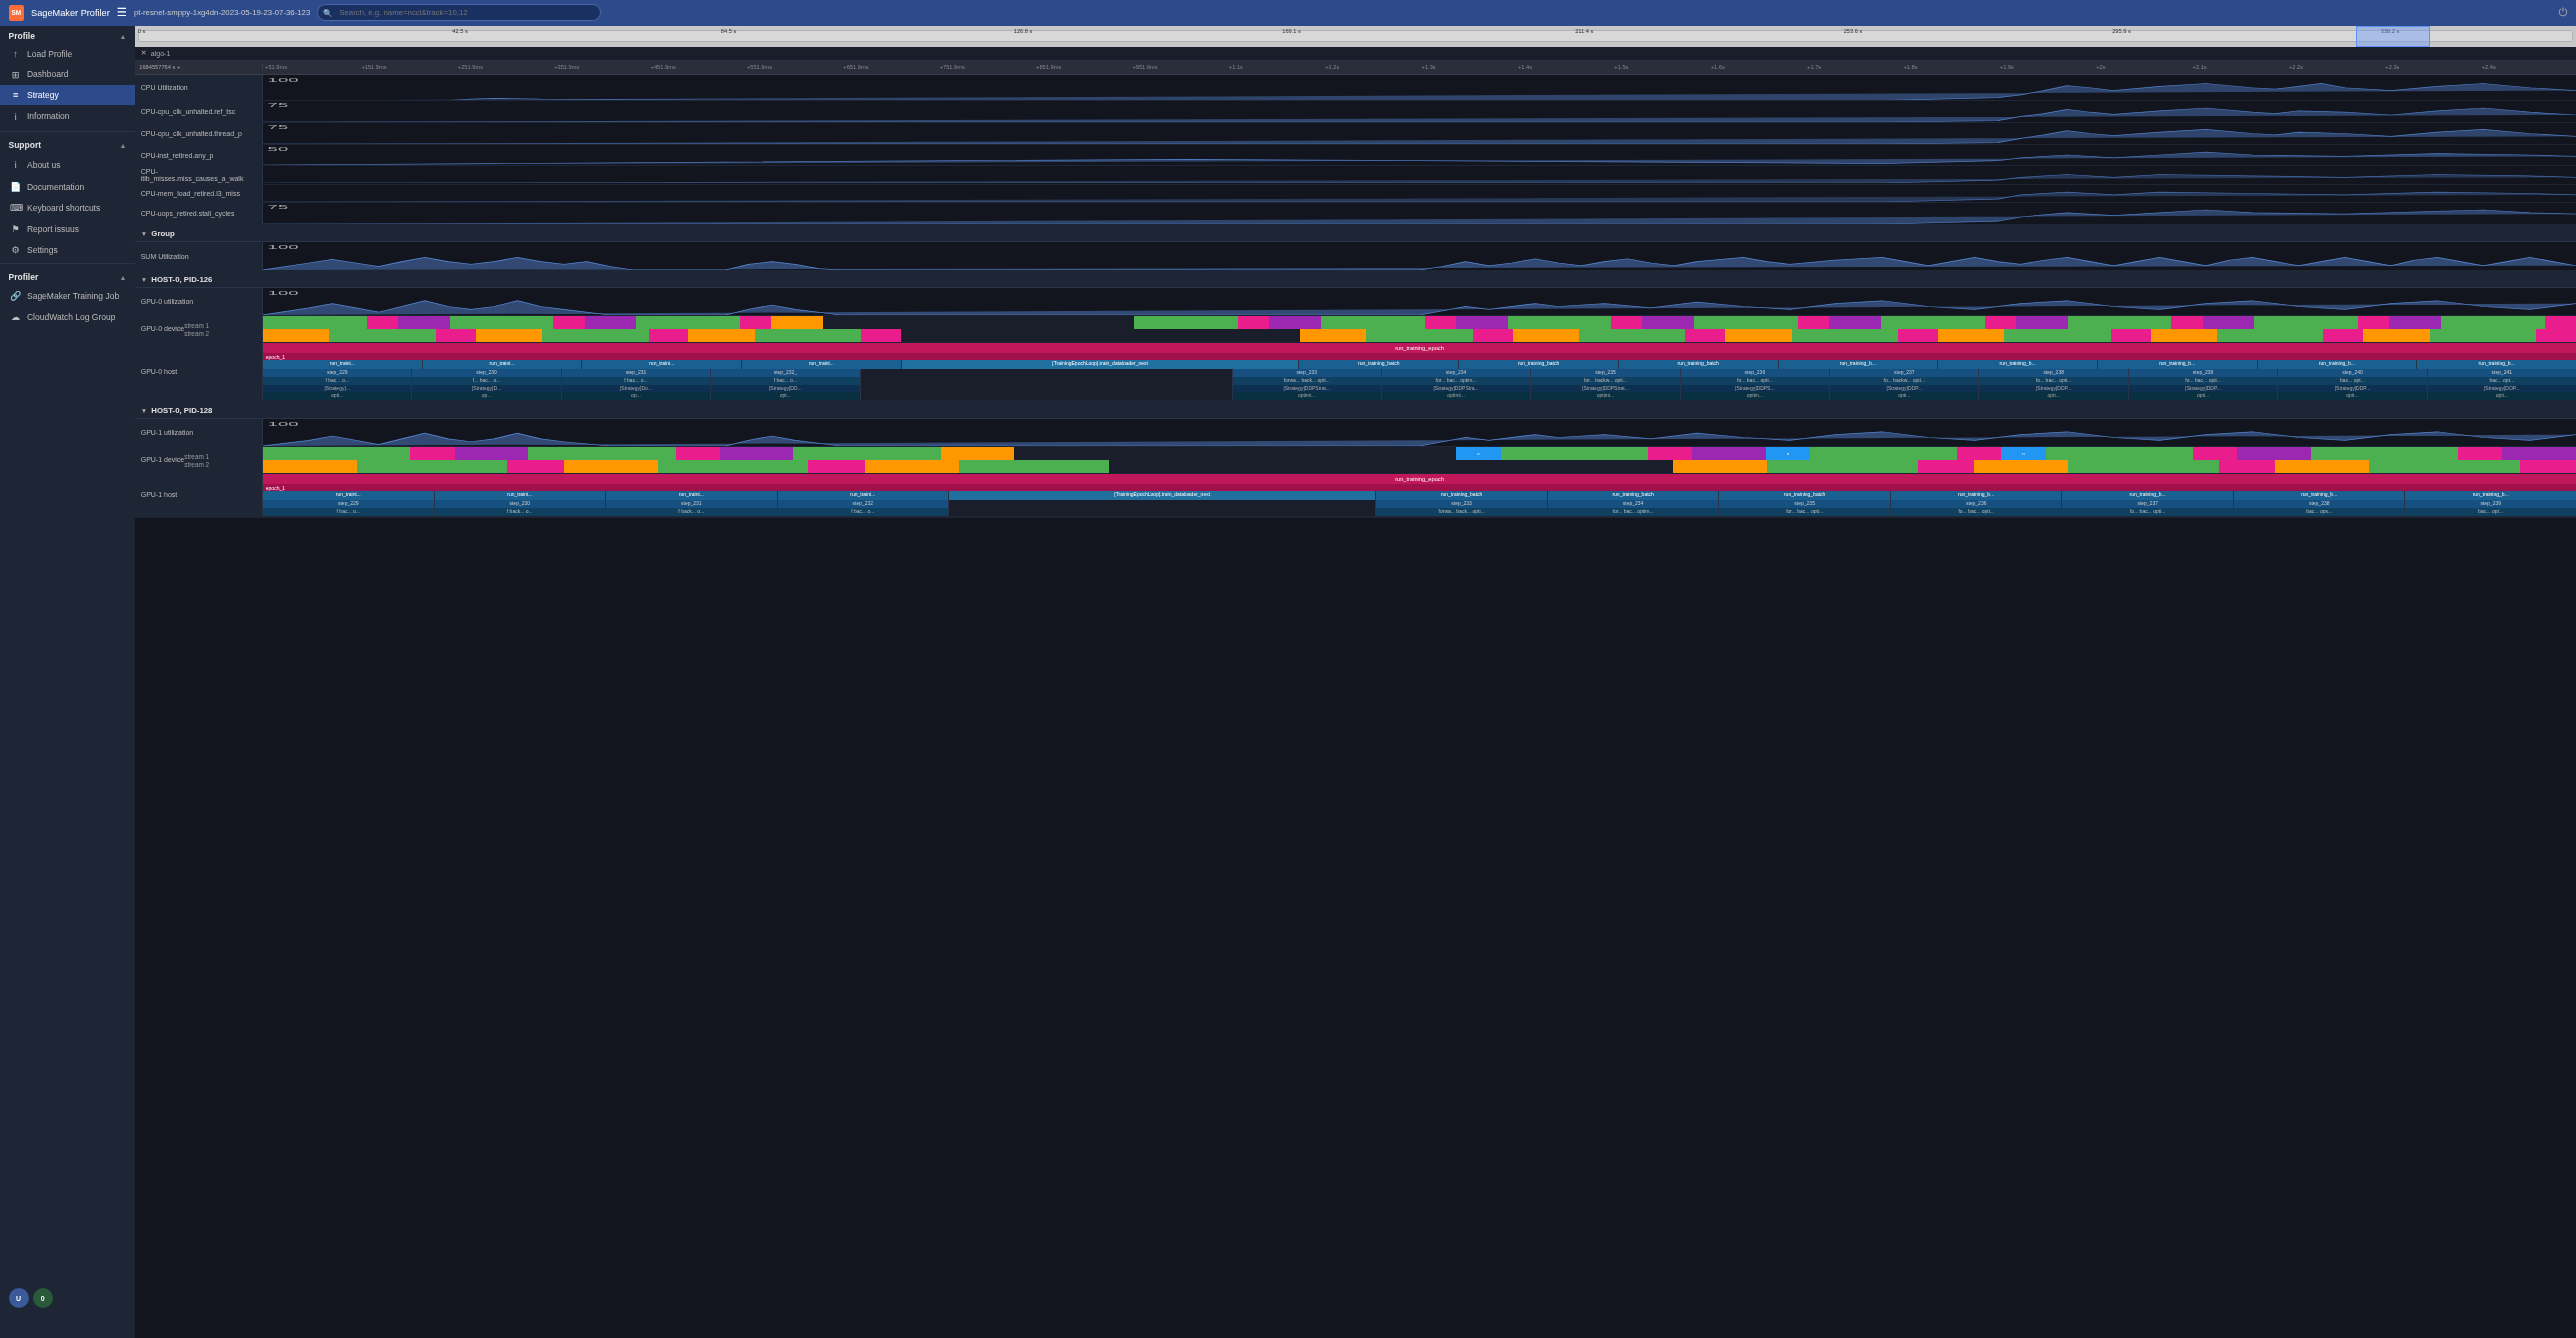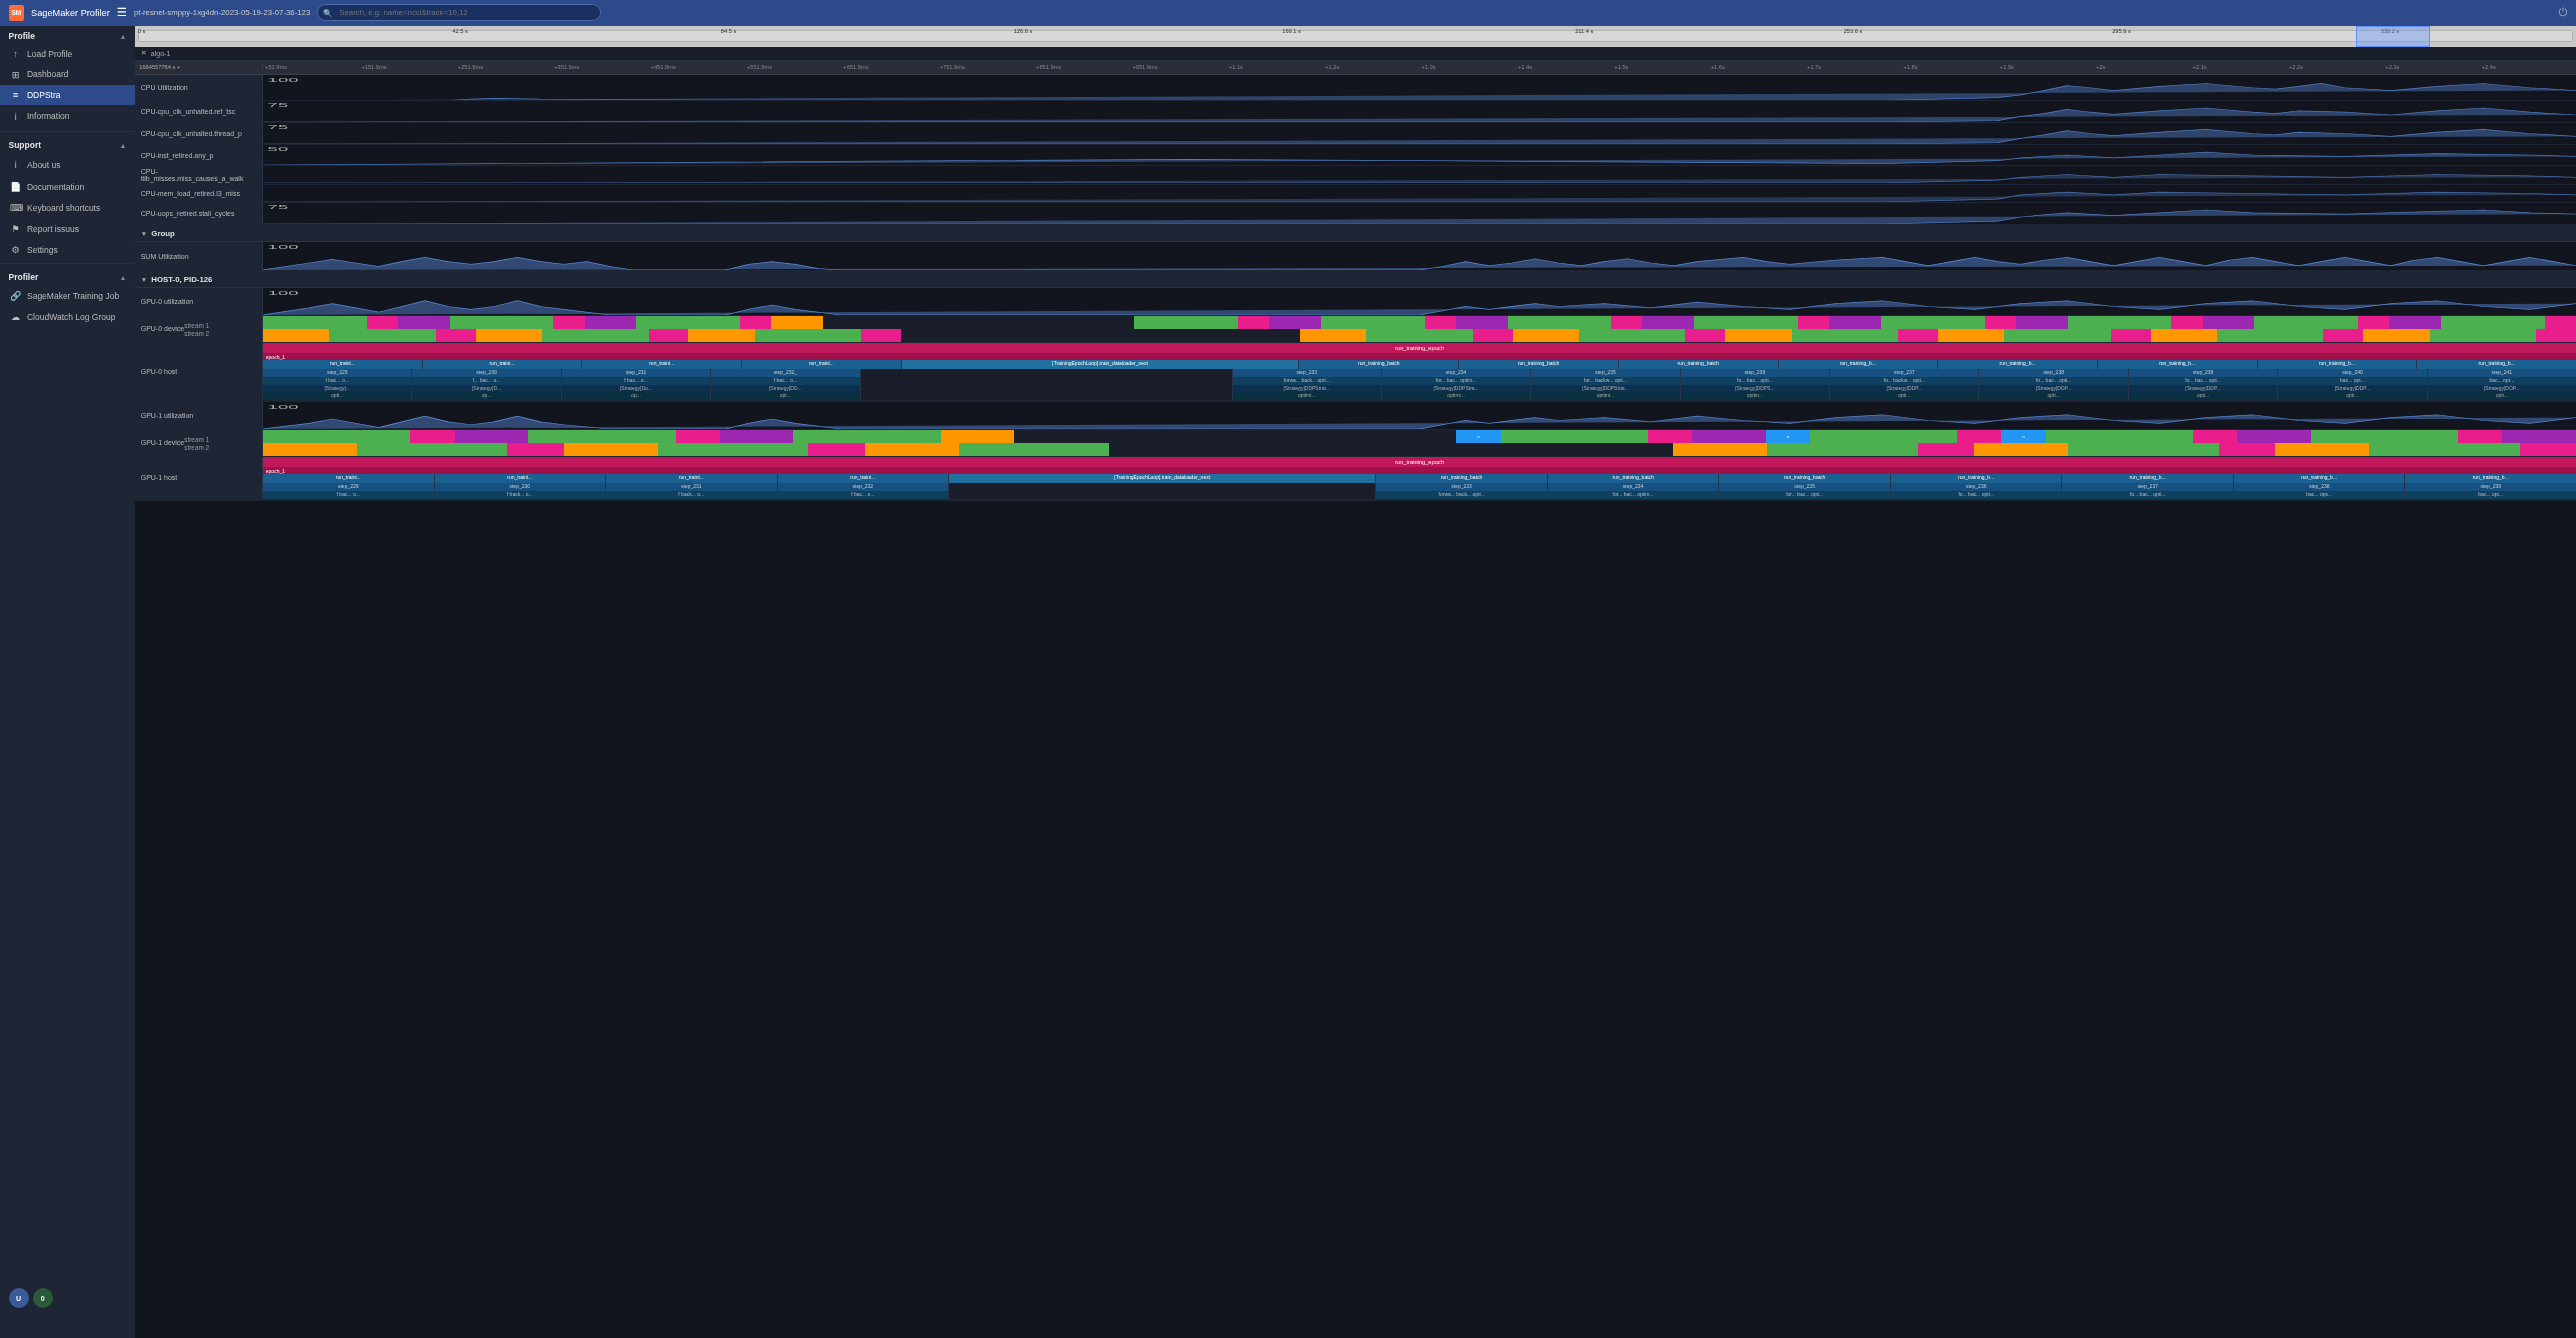--- a/index.html
+++ b/index.html
@@ -80,21 +80,21 @@
     <div class="sidebar-item">
       <span class="sidebar-item-icon">↑</span>
       <span>Load Profile</span>
     </div>
     <div class="sidebar-item">
       <span class="sidebar-item-icon">⊞</span>
       <span>Dashboard</span>
     </div>
     <div class="sidebar-item active">
       <span class="sidebar-item-icon">≡</span>
-      <span>DDPStra</span>
+      <span>Strategy</span>
     </div>
     <div class="sidebar-item">
       <span class="sidebar-item-icon">ℹ</span>
       <span>Information</span>
     </div>
     <hr class="sidebar-divider">
     <div class="sidebar-section-header">
       <span>Support</span>
       <span class="sidebar-chevron">▲</span>
     </div>
@@ -489,20 +489,24 @@
               <div style="flex:1; background:#083040; font-size:5px; color:#aaa; text-align:center; border-right:0.7px solid #2a3448; overflow:hidden; white-space:nowrap;">opti...</div>
               <div style="flex:1; background:#083040; font-size:5px; color:#aaa; text-align:center; border-right:0.7px solid #2a3448; overflow:hidden; white-space:nowrap;">opti...</div>
               <div style="flex:1; background:#083040; font-size:5px; color:#aaa; text-align:center; border-right:0.7px solid #2a3448; overflow:hidden; white-space:nowrap;">opti...</div>
               <div style="flex:1; background:#083040; font-size:5px; color:#aaa; text-align:center; border-right:0.7px solid #2a3448; overflow:hidden; white-space:nowrap;">opti...</div>
               <div style="flex:1; background:#083040; font-size:5px; color:#aaa; text-align:center; overflow:hidden; white-space:nowrap;">opti...</div>
             </div>
           </div>
         </div>
       </div>
 
+      <div class="track-group-header">
+        <span class="chevron">▼</span>
+        <span>HOST-0, PID-128</span>
+      </div>
 
       <div class="track-row">
         <div class="track-label">
           <span>GPU-1 utilization</span>
         </div>
         <div class="track-data" style="height:27px;">
           <svg class="chart-svg" viewBox="0 0 1000 38" preserveAspectRatio="none" style="font-size:12px">
             <text x="2" y="10" font-size="8" fill="#aaa">100</text>
             <polyline points="0,38 20,30 30,24 40,30 50,36 60,28 70,20 80,28 90,32 100,28 110,20 120,28 130,32 150,38 200,38 210,30 220,24 230,30 250,38 300,38 500,38 510,32 520,26 530,30 550,22 560,26 580,22 600,28 620,20 640,26 660,30 680,22 700,18 720,26 740,30 760,22 780,18 800,26 820,30 840,22 860,18 880,26 900,30 920,22 940,18 960,26 980,30 1000,22" fill="rgba(90,140,220,0.45)" stroke="rgba(90,140,220,0.9)" stroke-width="1"></polyline>
           </svg>

